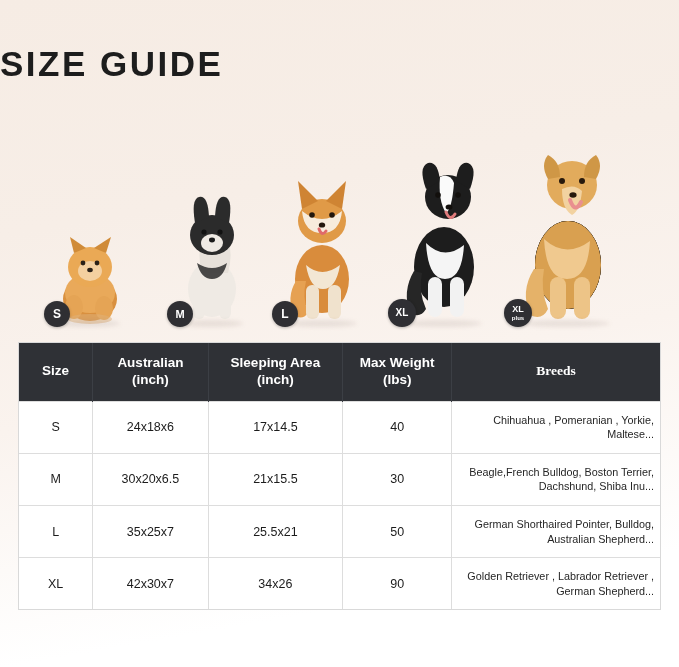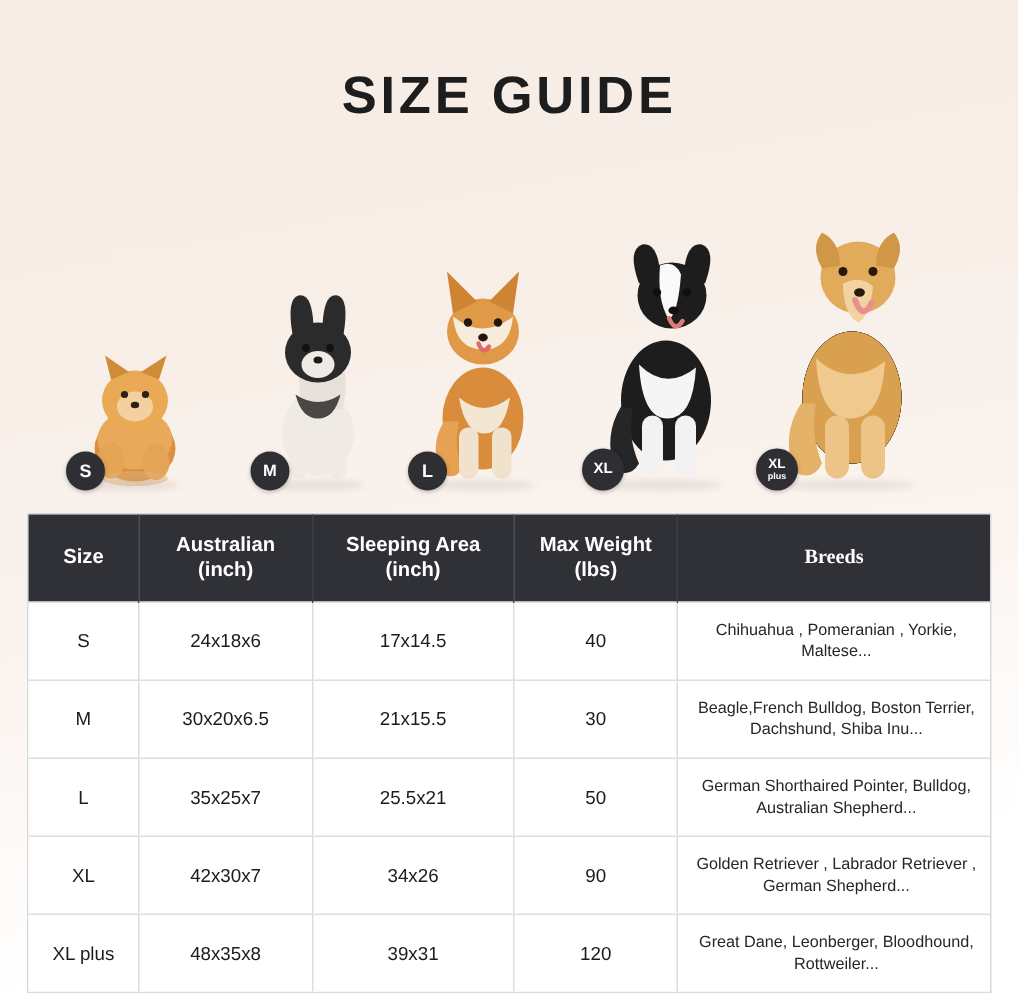--- a/index.html
+++ b/index.html
@@ -14,21 +14,20 @@
     overflow: hidden;
   }
   .page {
     position: relative;
     width: 679px;
     height: 667px;
     background: linear-gradient(170deg, #f6ece4 0%, #f7eee7 30%, #faf3ee 55%, #ffffff 85%);
     box-sizing: border-box;
   }
   .title {
-    text-align: center;
     font-size: 35px;
     letter-spacing: 2.5px;
     font-weight: 700;
     color: #1d1d1d;
     padding-top: 46px;
     line-height: 1;
   }
   
   .dog-row {
     position: relative;
@@ -98,21 +97,21 @@
     border-top: 1px solid #dddddd;
     border-right: 1px solid #dddddd;
     font-size: 12.5px;
     color: #1c1c1c;
     text-align: center;
     padding: 11px 4px;
     height: 21px;
   }
   tbody td:last-child { border-right: none; }
   td.breeds {
-    text-align: center;
+    text-align: right;
     padding-left: 9px;
     padding-right: 6px;
     font-size: 10.8px;
     line-height: 1.35;
     color: #262626;
   }
   .col-size      { width: 11.5%; }
   .col-dim       { width: 18%; }
   .col-sleep     { width: 21%; }
   .col-weight    { width: 17%; }
@@ -304,24 +303,17 @@
           <td>50</td>
           <td class="breeds">German Shorthaired Pointer, Bulldog, Australian Shepherd...</td>
         </tr>
         <tr>
           <td>XL</td>
           <td>42x30x7</td>
           <td>34x26</td>
           <td>90</td>
           <td class="breeds">Golden Retriever , Labrador Retriever , German Shepherd...</td>
         </tr>
-        <tr>
-          <td>XL plus</td>
-          <td>48x35x8</td>
-          <td>39x31</td>
-          <td>120</td>
-          <td class="breeds">Great Dane, Leonberger, Bloodhound, Rottweiler...</td>
-        </tr>
       </tbody>
     </table>
   </div>
 
 </div>
 
 </body></html>

